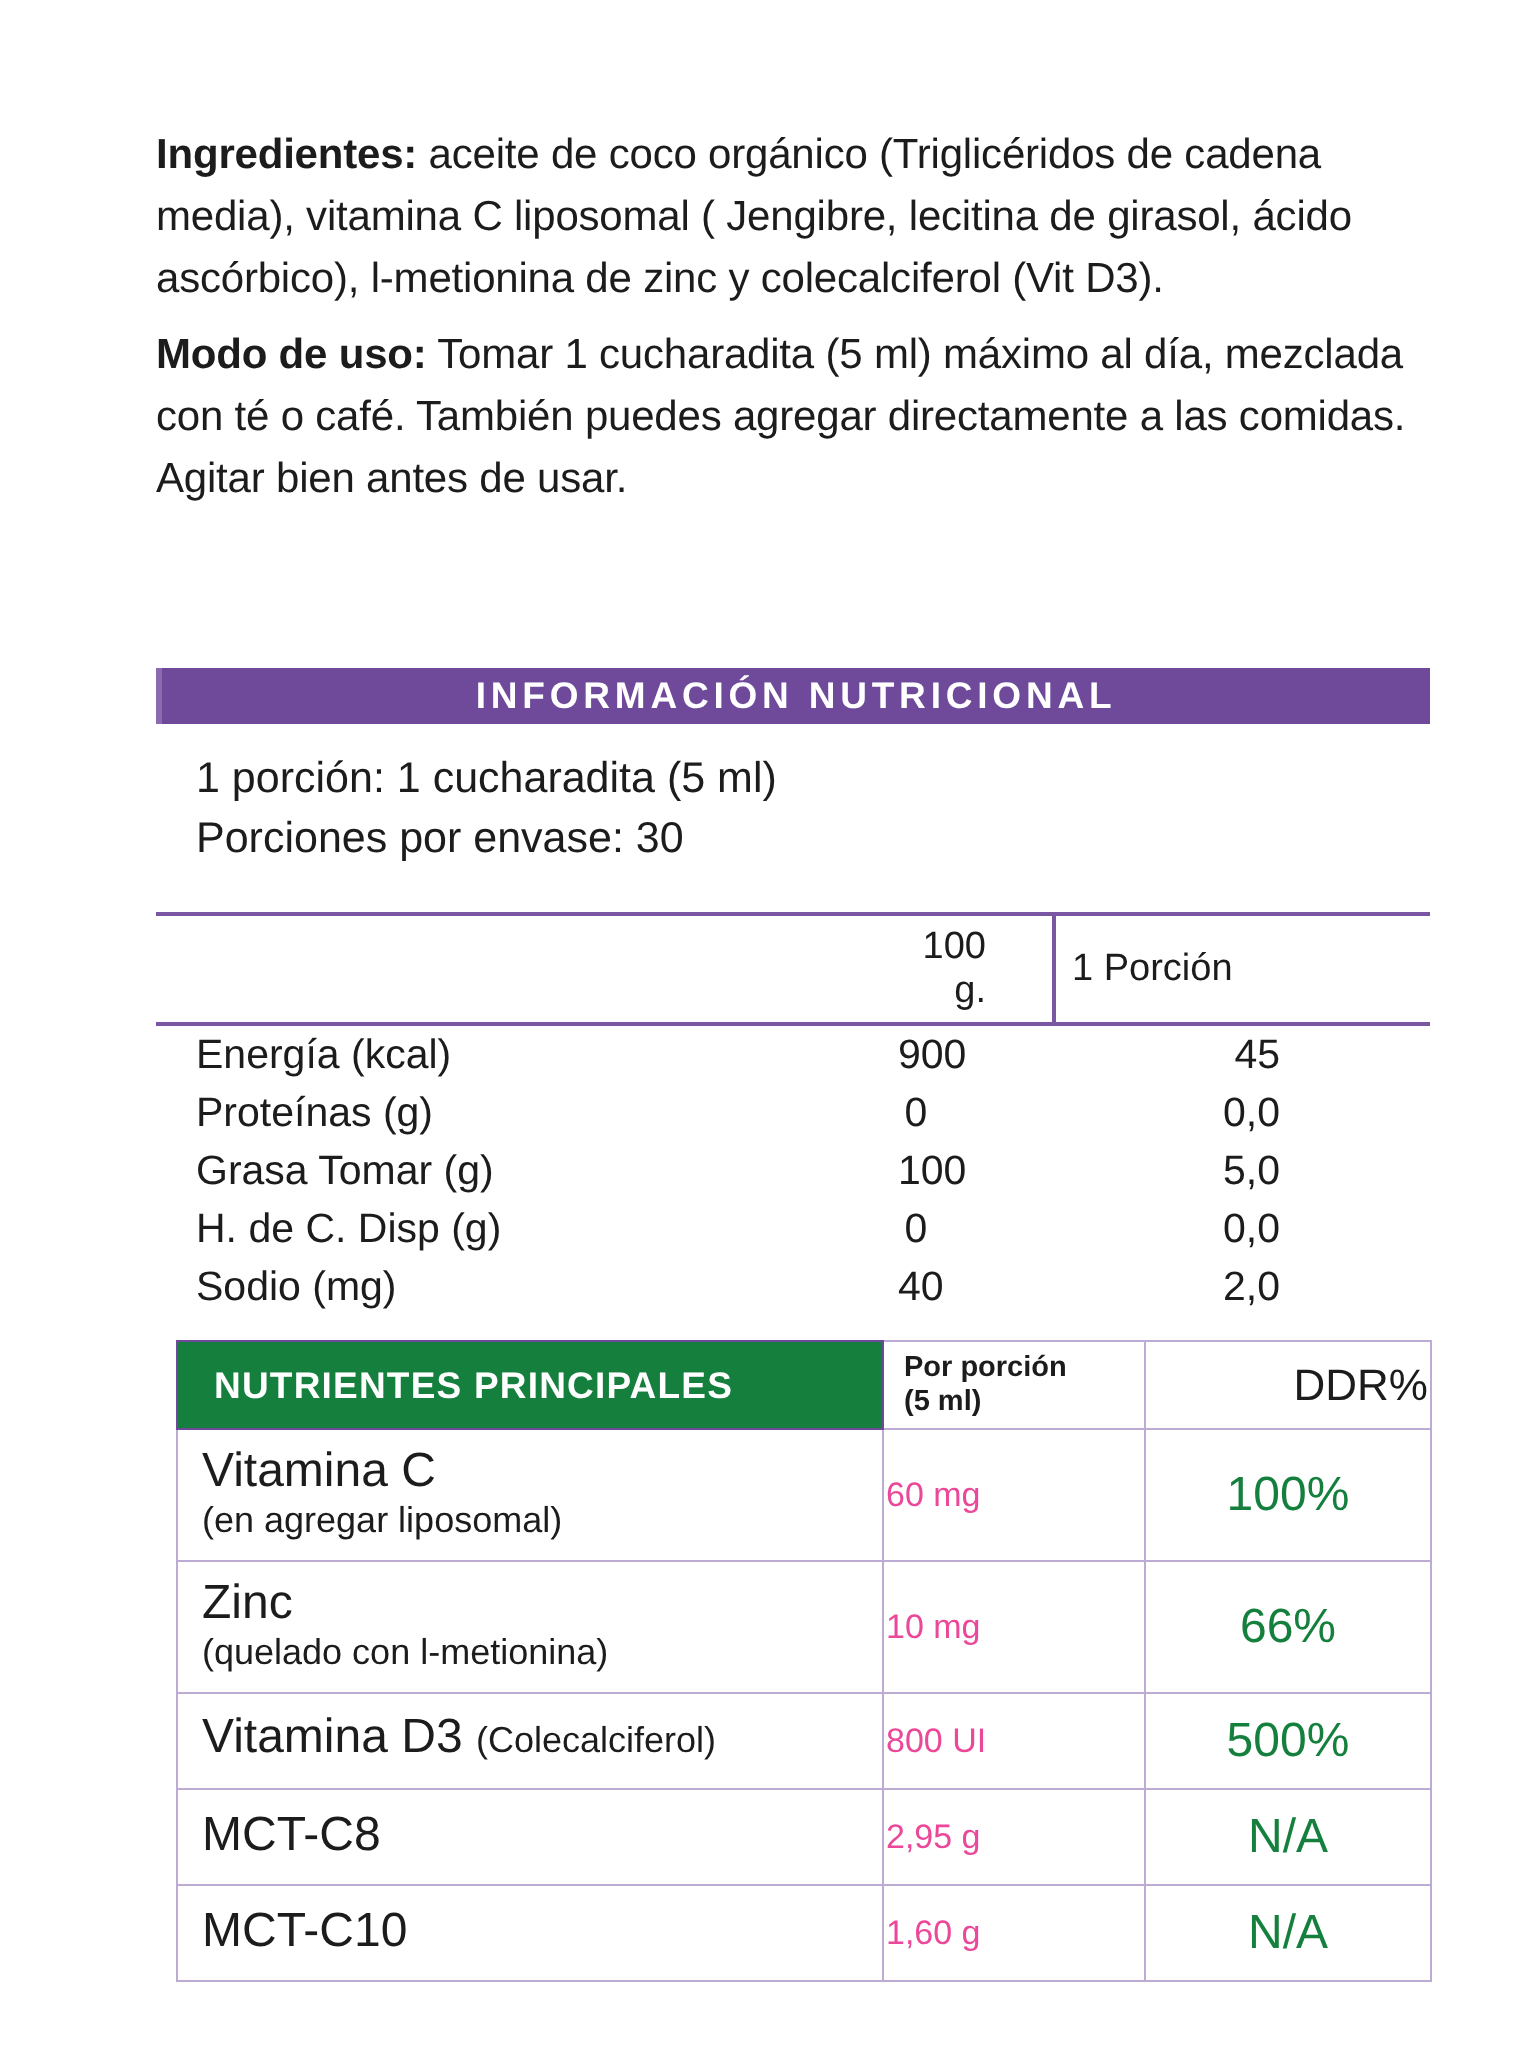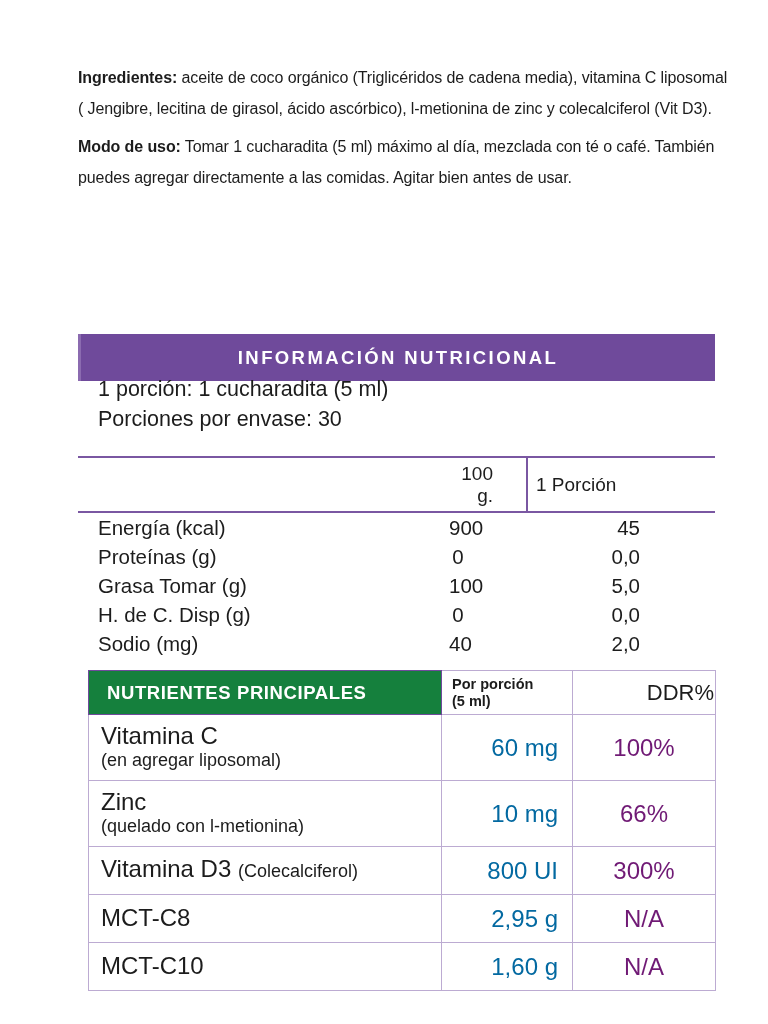--- a/index.html
+++ b/index.html
@@ -26,40 +26,40 @@
   }
 
   
   .prose {
     position: absolute;
     left: 78px;
     top: 62px;
     width: 650px;
   }
   .para {
-    font-size: 16px;
+    font-size: 21px;
     line-height: 31px;
     letter-spacing: -0.1px;
     color: #1c1c1c;
     margin: 0;
   }
   .para + .para {
     margin-top: 7px;
   }
   .para .lead {
     font-weight: bold;
   }
 
   
   .banner {
     position: absolute;
     left: 78px;
     top: 334px;
     width: 637px;
-    height: 47px;
+    height: 28px;
     background: #6f4a9b;
     box-sizing: border-box;
     border-left: 3px solid #8b6bb0;
     display: flex;
     align-items: center;
     justify-content: center;
   }
   .banner-title {
     color: #ffffff;
     font-size: 18.5px;
@@ -185,29 +185,28 @@
   }
   .n-sub {
     font-size: 18px;
     line-height: 21px;
     display: block;
   }
   .n-inline {
     font-size: 18px;
   }
   .table2 td.n-amount {
-    font-size: 24px;
-    text-align: right;
+    font-size: 17px;
     padding-right: 14px;
-    color: #0369a1;
+    color: #ec4899;
   }
   .table2 td.n-ddr {
     font-size: 24px;
     text-align: center;
-    color: #701a75;
+    color: #15803d;
   }
   .row-tall td { height: 66px; margin-top: 13px; }
   .row-short td { height: 48px; }
 </style>
 </head>
 <body>
 
 <div class="page">
 
   <div class="prose">
@@ -296,21 +295,21 @@
         </td>
         <td class="n-amount">10 mg</td>
         <td class="n-ddr">66%</td>
       </tr>
 
       <tr class="row-short">
         <td class="n-name">
           <span class="n-main with-inline"><span>Vitamina D3 </span><span class="n-inline">(Colecalciferol)</span></span>
         </td>
         <td class="n-amount">800 UI</td>
-        <td class="n-ddr">300%</td>
+        <td class="n-ddr">500%</td>
       </tr>
 
       <tr class="row-short">
         <td class="n-name">
           <span class="n-main">MCT-C8</span>
         </td>
         <td class="n-amount">2,95 g</td>
         <td class="n-ddr">N/A</td>
       </tr>
 

